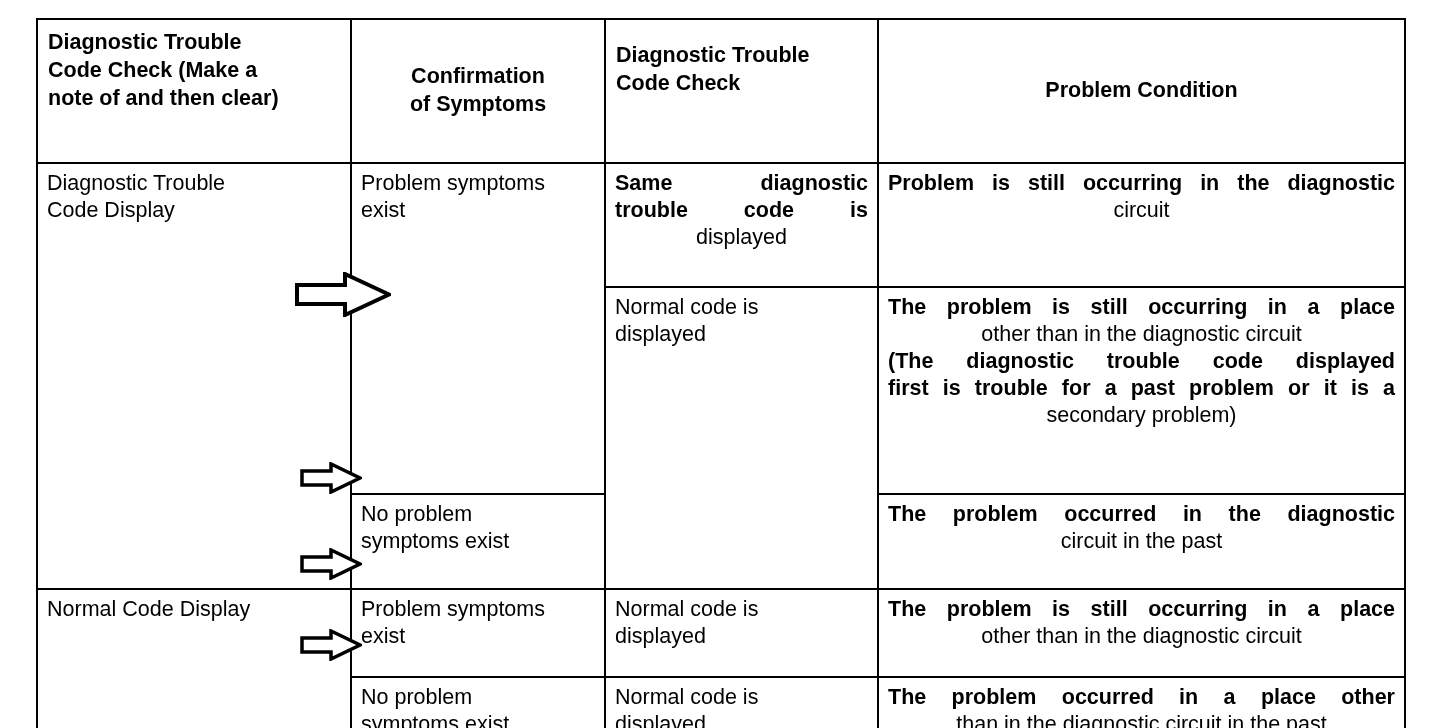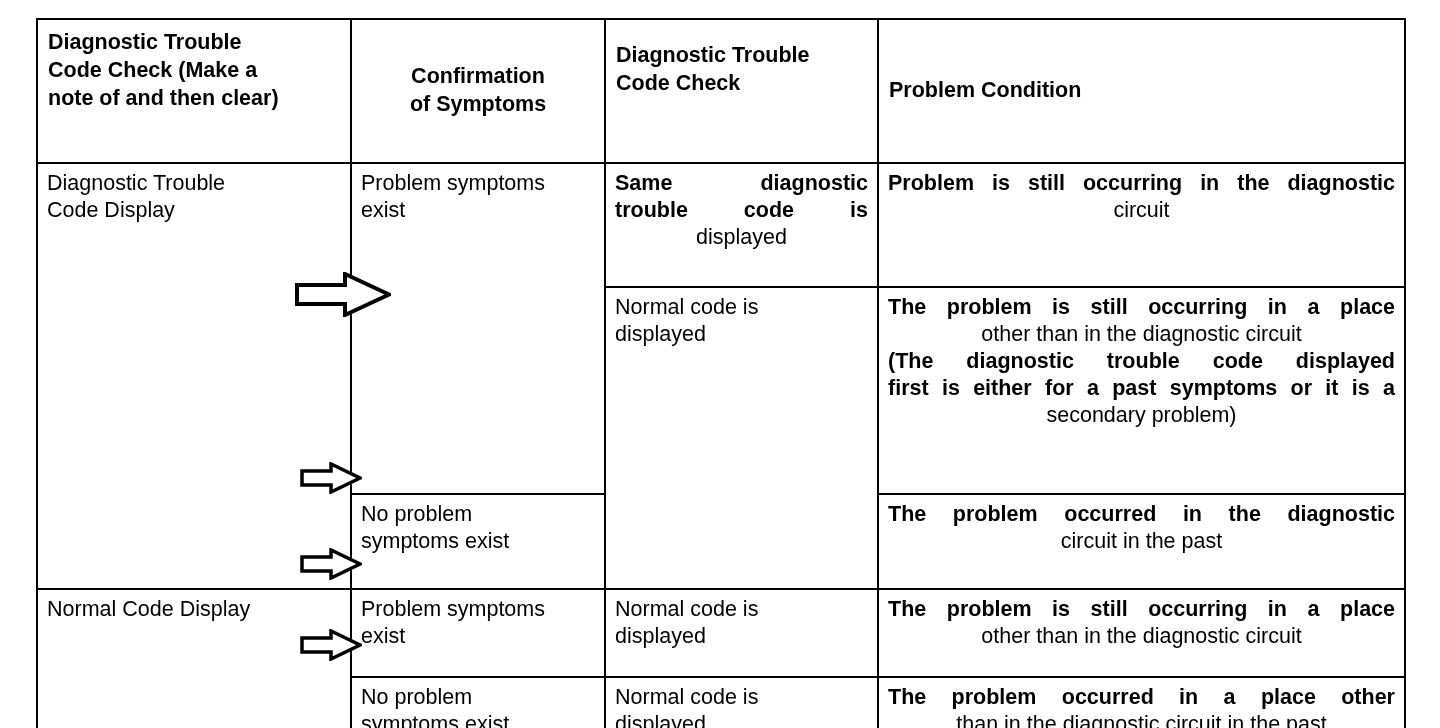--- a/index.html
+++ b/index.html
@@ -38,21 +38,21 @@
   
   .hdr td{
     font-weight:bold;
     vertical-align:middle;
     height:114px;
     padding:6px 10px;
   }
   .hdr .h1{vertical-align:top;padding-top:9px;line-height:1.30;}
   .hdr .h2{text-align:center;line-height:1.30;}
   .hdr .h3{vertical-align:top;padding-top:22px;line-height:1.30;}
-  .hdr .h4{text-align:left;}
+  .hdr .h4{text-align:center;}
   .cellline{display:block;}
   .jline{display:block;text-align:justify;text-align-last:justify;font-weight:bold;}
   .jlast{display:block;text-align:center;}
   td.v-top{vertical-align:top;}
 
   .r1 td{height:112px;}
   .r2 td{height:195px;}
   .r3 td{height:83px;}
   .r4 td{height:76px;}
   .r5 td{height:76px;}
@@ -124,21 +124,21 @@
 
       <tr class="r2">
         <td class="v-top" rowspan="2">
           <span class="cellline">Normal code is</span>
           <span class="cellline">displayed</span>
         </td>
         <td class="v-top">
           <span class="jline">The problem is still occurring in a place</span>
           <span class="jlast">other than in the diagnostic circuit</span>
           <span class="jline">(The diagnostic trouble code displayed</span>
-          <span class="jline">first is either for a past symptoms or it is a</span>
+          <span class="jline">first is trouble for a past problem or it is a</span>
           <span class="jlast">secondary problem)</span>
         </td>
       </tr>
 
       <tr class="r3">
         <td class="v-top">
           <span class="cellline">No problem</span>
           <span class="cellline">symptoms exist</span>
         </td>
         <td class="v-top">

